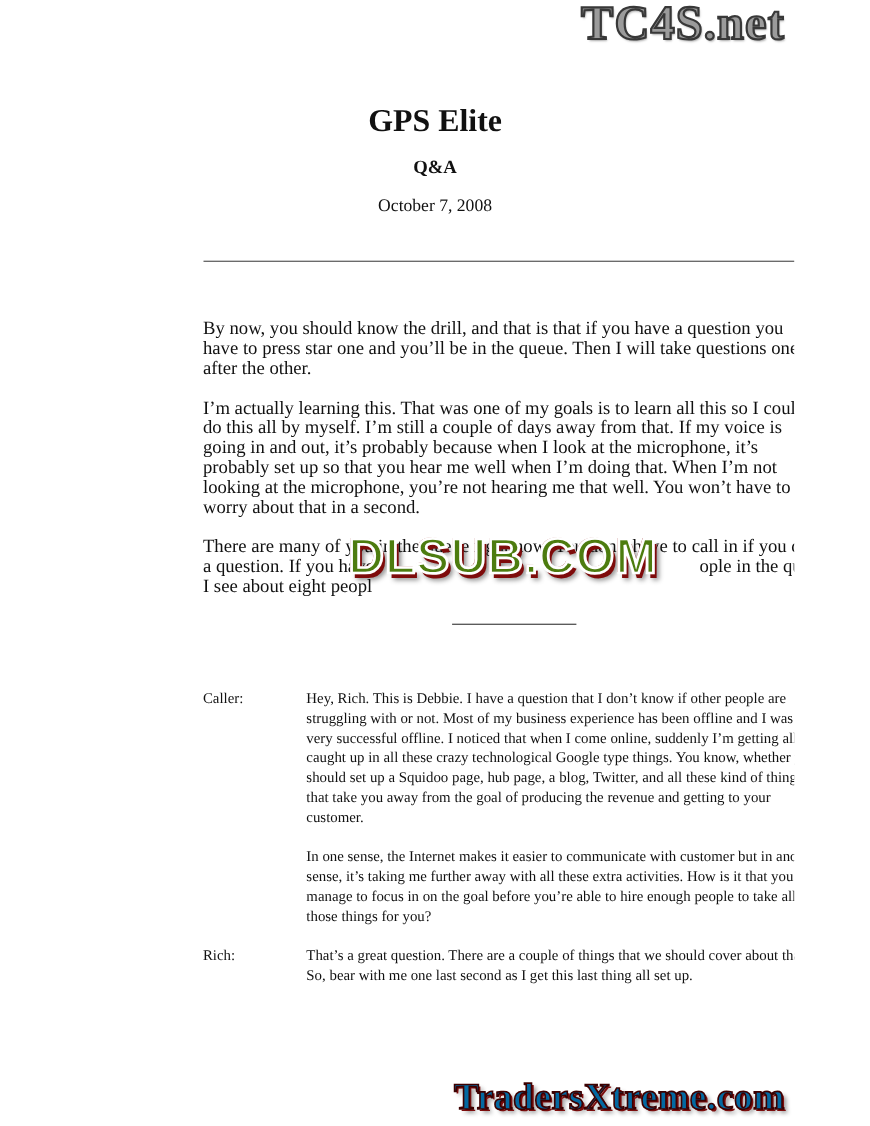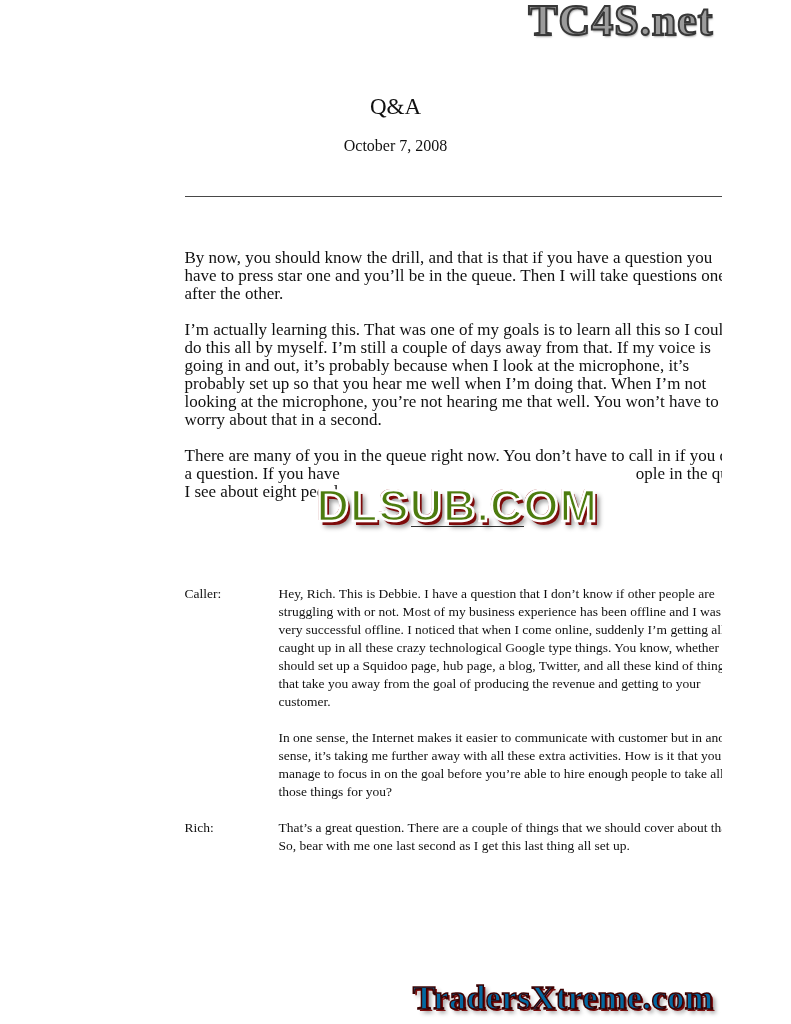--- a/index.html
+++ b/index.html
@@ -26,21 +26,21 @@
     line-height: 1.05;
     color: #9b9b9b;
     -webkit-text-stroke: 2px #383838;
     text-shadow: 1px 2px 2px rgba(0,0,0,0.35);
     letter-spacing: 1px;
   }
 
   
   .doc-header { text-align: center; padding-top: 94px; }
   .doc-title { font-size: 29px; font-weight: bold; line-height: 1.15; }
-  .doc-subtitle { font-size: 23px; font-weight: normal; margin-top: 0; line-height: 1.15; }
+  .doc-subtitle { font-size: 17px; font-weight: bold; margin-top: 15px; line-height: 1.15; }
   .doc-date { font-size: 16px; margin-top: 17px; line-height: 1.15; }
 
   .rule {
     width: 562px;
     margin: 40px 0 0 115px;
     border: none;
     border-top: 1px solid #474747;
     height: 0;
   }
 
@@ -115,20 +115,21 @@
   }
 </style>
 </head>
 <body>
 
 <div class="page">
 
   <div class="wm-tc4s">TC4S.net</div>
 
   <header class="doc-header">
+    <div class="doc-title">GPS Elite</div>
     <div class="doc-subtitle">Q&amp;A</div>
     <div class="doc-date">October 7, 2008</div>
   </header>
 
   <hr class="rule">
 
   <section class="intro">
     <p>By now, you should know the drill, and that is that if you have a question you have to press star one and you’ll be in the queue. Then I will take questions one after the other.</p>
     <p>I’m actually learning this. That was one of my goals is to learn all this so I could do this all by myself. I’m still a couple of days away from that. If my voice is going in and out, it’s probably because when I look at the microphone, it’s probably set up so that you hear me well when I’m doing that. When I’m not looking at the microphone, you’re not hearing me that well. You won’t have to worry about that in a second.</p>
     <div class="p3">

